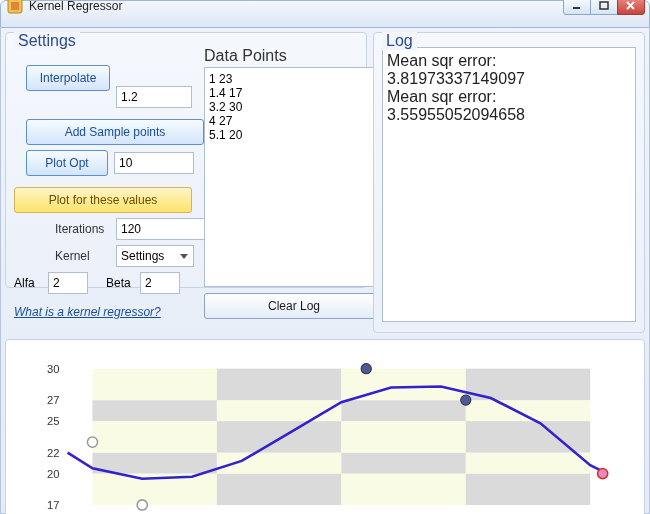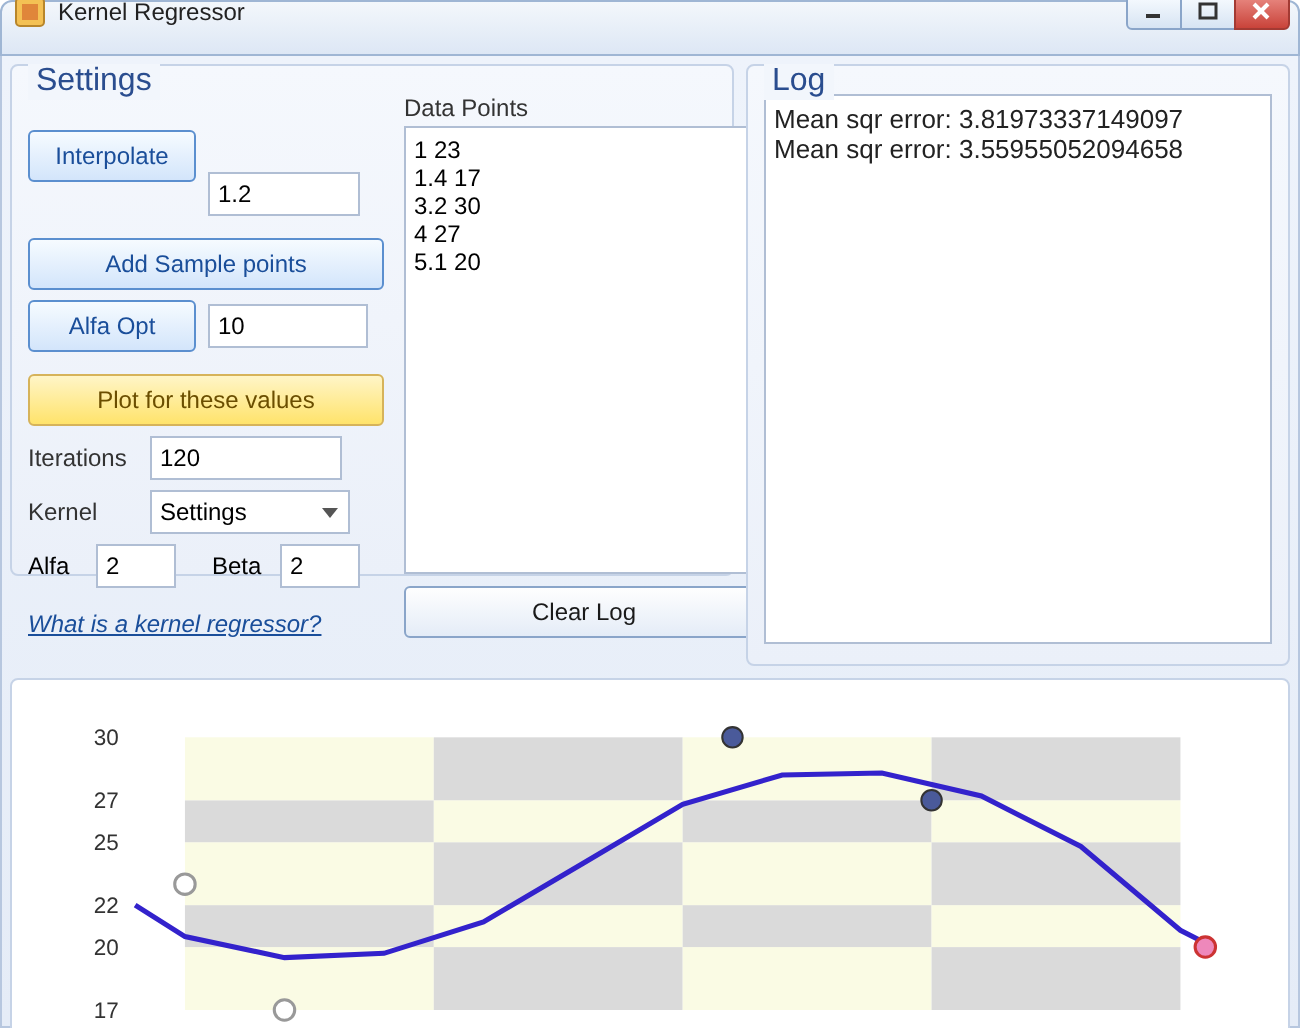--- a/index.html
+++ b/index.html
@@ -84,38 +84,39 @@
     border-radius:3px;
     display:flex; align-items:center; justify-content:center;
     padding: 0 8px;
     color:#1a1a1a;
     cursor:pointer;
   }
   .btn.blue {
     border-color:#5b8fcf;
     background: linear-gradient(#f6fbff,#d3e5fb);
     color:#1a4e9a;
+    margin-left:12px;
   }
   .btn.yellow {
     border-color:#d6b35a;
     background: linear-gradient(#fff5c7,#ffe36b);
     color:#6b4e00;
     font-weight:500;
   }
   .btn.wide { width: 178px; justify-content:center; }
   .btn.full { width: 180px; justify-content:center;}
   .input {
     height:22px; border:1px solid #b0bed4;
     background:#fff; padding:0 4px;
     font-family:inherit; font-size:12px;
   }
   .settings-grid { display:flex; gap:10px; }
   .settings-left { width:180px; display:flex; flex-direction:column; gap:5px;}
   .settings-right { flex:1; display:flex; flex-direction:column;}
-  .lbl-inline { display:flex; align-items:center; gap:6px;}
+  .lbl-inline { display:flex; align-items:center; gap:6px;margin-left:41px;}
   .lbl-inline label { min-width:55px; color:#333;}
   .small-input { width:40px; }
   .textarea {
     flex:1; border:1px solid #b0bed4; background:#fff;
     font-family:inherit; font-size:12px;
     padding:4px; white-space:pre; overflow:auto;
     margin-bottom:6px;
   }
   .link { color:#1a4e9a; text-decoration:underline; cursor:pointer;font-style:italic;}
   .select {
@@ -125,41 +126,41 @@
   }
   .select:after {
     content:""; position:absolute; right:5px; top:8px;
     border-left:4px solid transparent;
     border-right:4px solid transparent;
     border-top:5px solid #555;
   }
   .log-area {
     background:#fff; border:1px solid #b0bed4;
     width:100%; height: calc(100% - 2px);
-    padding:4px; white-space:pre-line; font-size:13px;
+    padding:4px; white-space:pre-line; font-size:16px;
     color:#222;
   }
   
   .chart-panel {
     margin-top:6px;
     border:1px solid #c6d3e7;
     border-radius:4px;
     background:#fff;
     padding:10px 12px 6px 12px;
     height: 208px;
   }
   svg.chart { width:100%; height:100%; }
   .tick-label { font-size:11px; fill:#333; font-family:"Segoe UI", sans-serif;}
   .grid-rect-a { fill:#fafbe4; }
   .grid-rect-b { fill:#dadada; }
   .curve { fill:none; stroke:#3322cc; stroke-width:2.5; }
   .point-open { fill:#fff; stroke:#999; stroke-width:1.5;}
   .point-solid { fill:#4a5a9a; stroke:#333; stroke-width:1;}
   .point-red { fill:#e8b; stroke:#c33; stroke-width:1.5;}
-  .dp-label { font-size:12px; color:#333; margin-bottom:2px;}
+  .dp-label { font-size:16px; color:#333; margin-bottom:2px;}
 </style>
 </head>
 <body>
 
 <div class="titlebar">
   <span class="app-icon">
     <svg width="16" height="16" viewBox="0 0 16 16">
         <rect x="1" y="1" width="14" height="14" rx="2" fill="#f4c154" stroke="#b8862b"></rect>
         <rect x="4" y="4" width="8" height="8" fill="#e0863a"></rect>
       </svg>
@@ -191,21 +192,21 @@
     <div class="groupbox settings">
       <span class="legend">Settings</span>
       <div class="settings-grid">
         <div class="settings-left">
           <div class="row">
             <div class="btn blue" style="width:84px">Interpolate</div>
             <input class="input" style="width: 76px; margin-top: 39px;" value="1.2">
           </div>
           <div class="btn blue wide">Add Sample points</div>
           <div class="row">
-            <div class="btn blue" style="width:84px">Alfa Opt</div>
+            <div class="btn blue" style="width:84px">Plot Opt</div>
             <input class="input" style="width: 80px;" value="10">
           </div>
           <div class="btn yellow wide">Plot for these values</div>
           <div class="lbl-inline">
             <label>Iterations</label>
             <input class="input" style="width: 96px;" value="120">
           </div>
           <div class="lbl-inline">
             <label>Kernel</label>
             <div class="select" style="width:100px">

